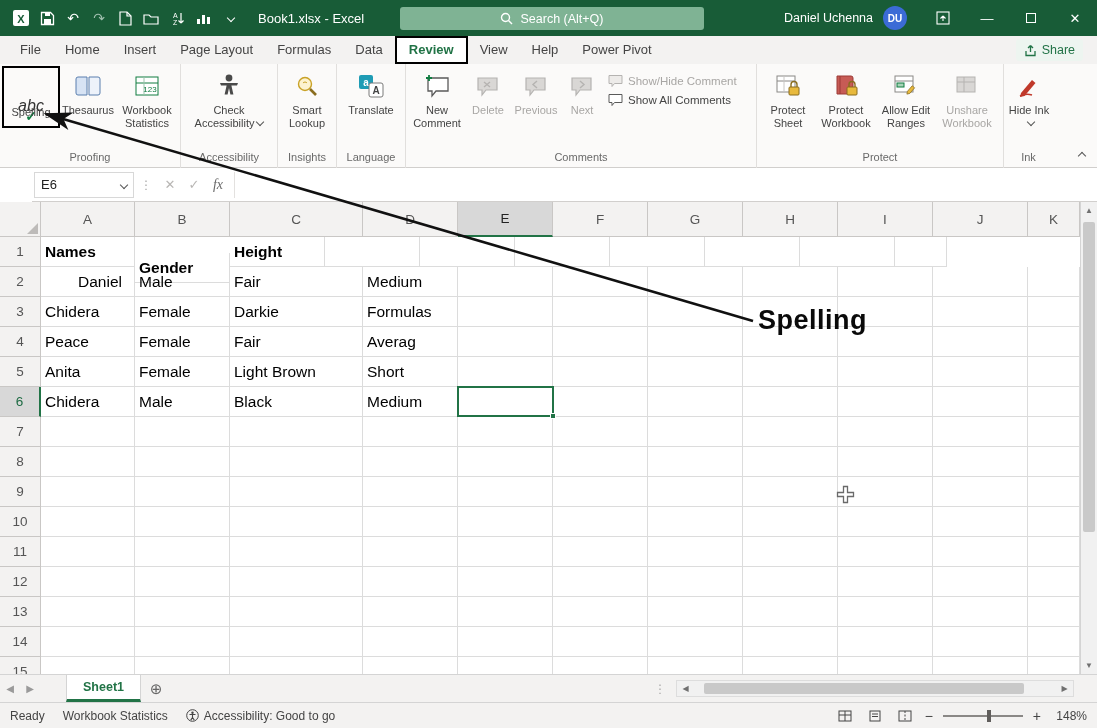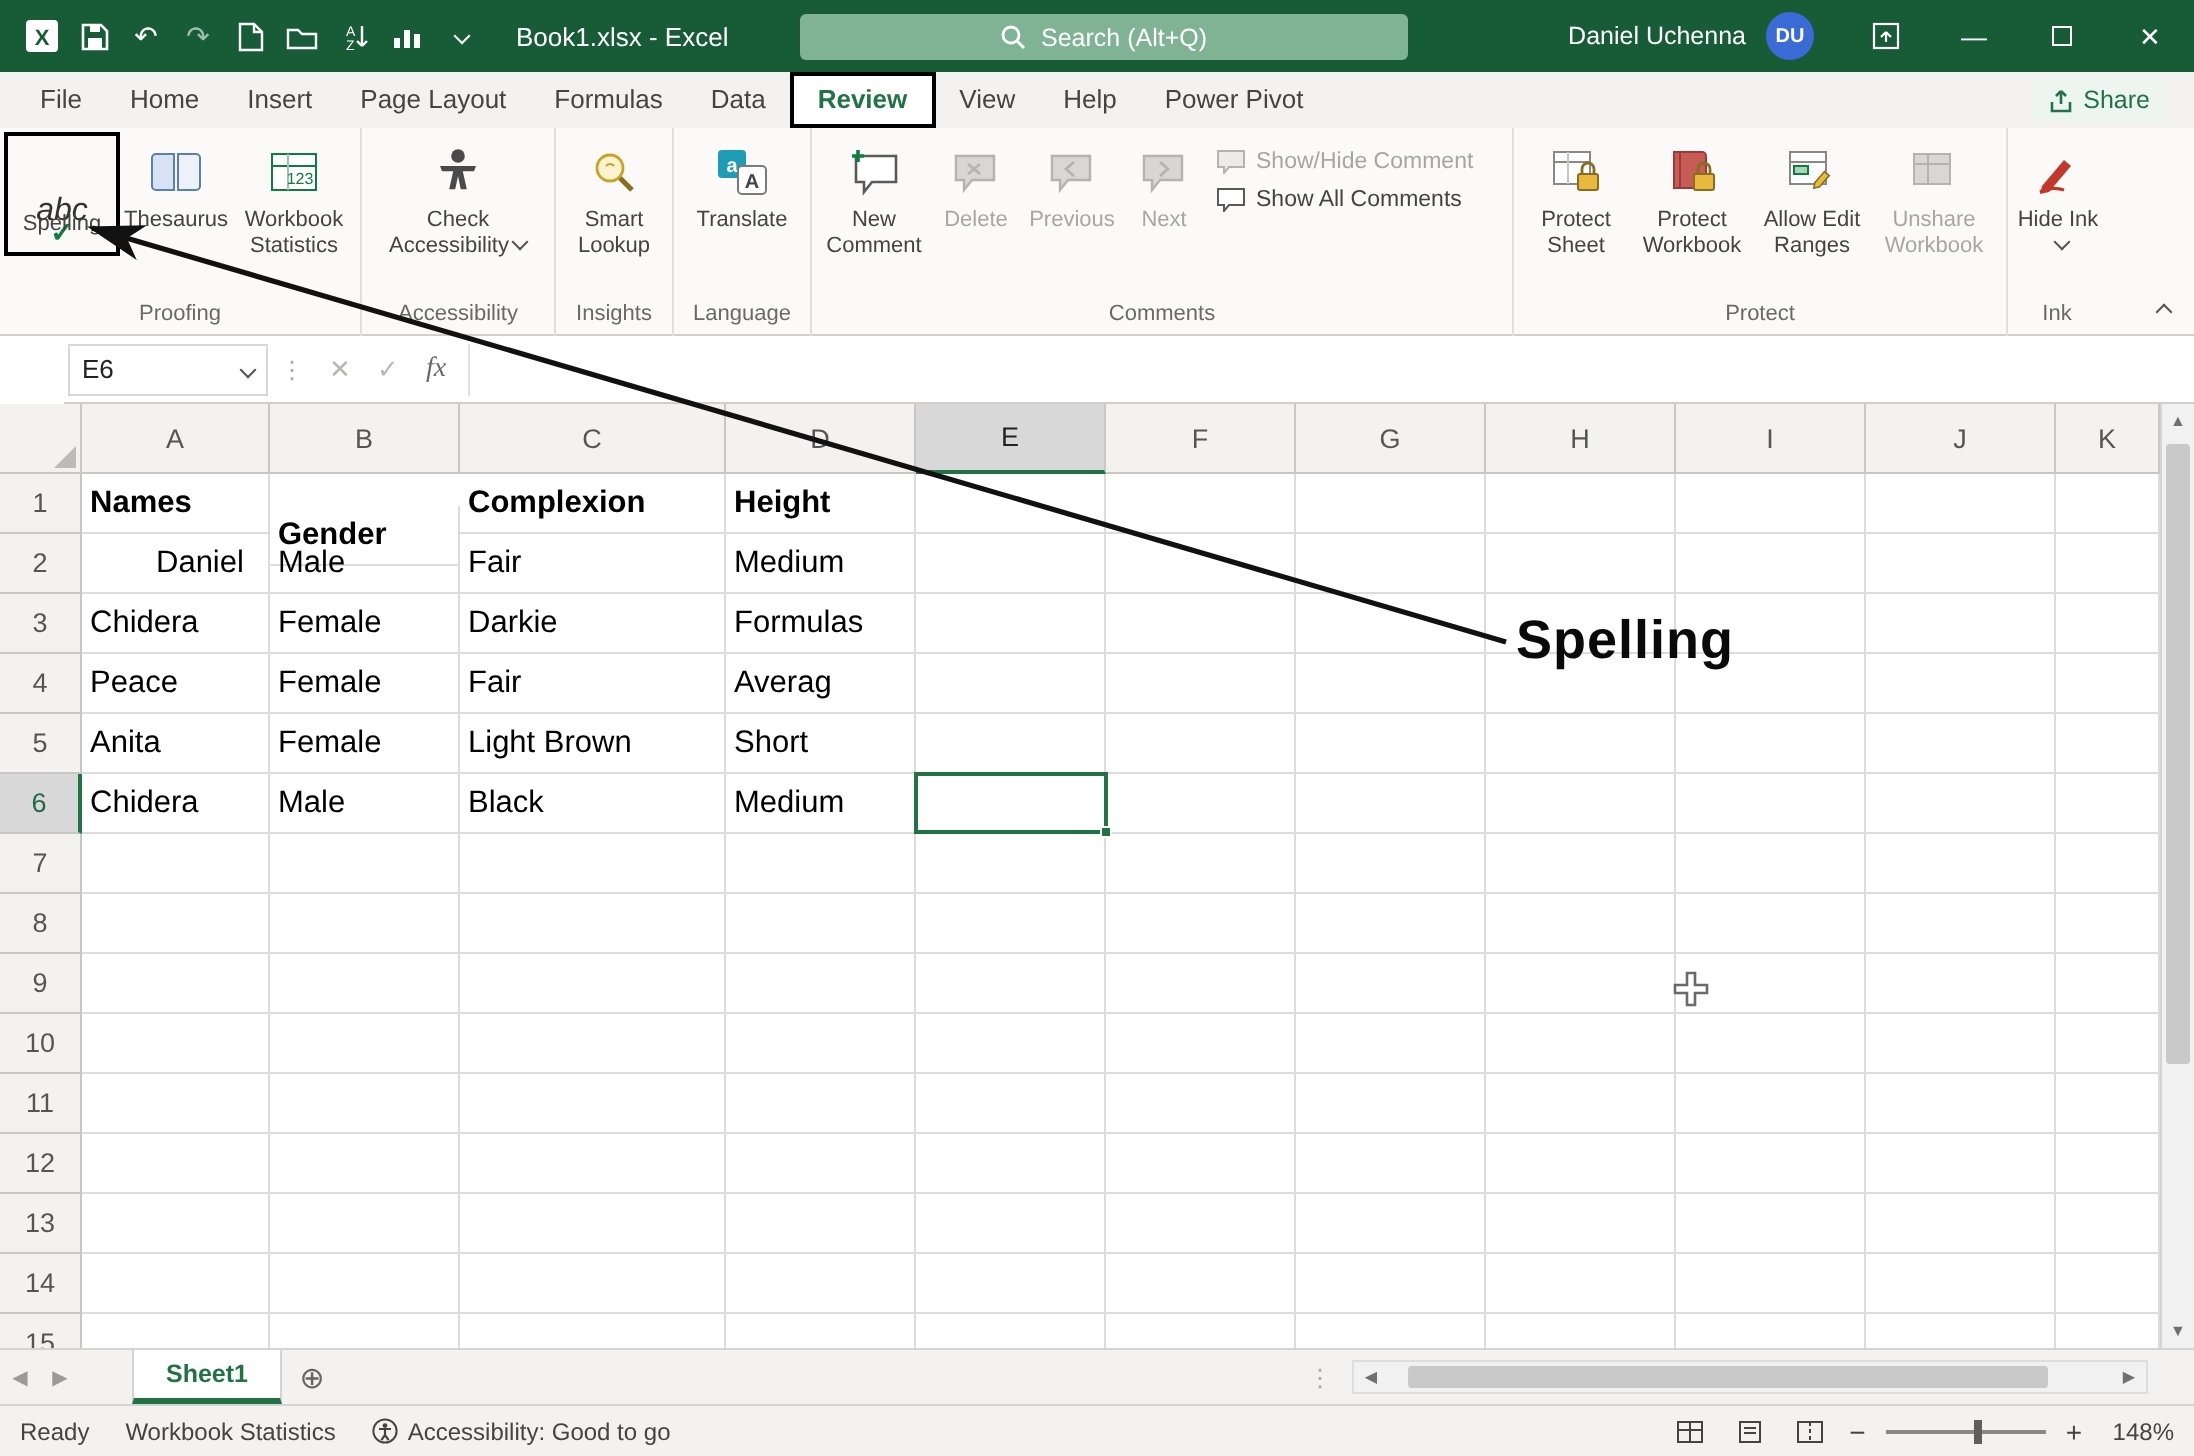--- a/index.html
+++ b/index.html
@@ -434,21 +434,20 @@
       <div class="colhead" style="width: 95px;">H</div>
       <div class="colhead" style="width: 95px;">I</div>
       <div class="colhead" style="width: 95px;">J</div>
       <div class="colhead" style="width: 52px;">K</div>
     </div>
   <div>
       <div class="grow">
         <div class="rowhead">1</div>
         <div class="cell bold" style="width: 94px;">Names</div>
         <div class="cell bold" style="width: 95px; margin-top: 16px;">Gender</div>
-        <div class="cell bold" style="width: 133px;">Complexion</div>
         <div class="cell bold" style="width: 95px;">Height</div>
         <div class="cell bold" style="width: 95px;"></div>
         <div class="cell bold" style="width: 95px;"></div>
         <div class="cell bold" style="width: 95px;"></div>
         <div class="cell bold" style="width: 95px;"></div>
         <div class="cell bold" style="width: 95px;"></div>
         <div class="cell bold" style="width: 95px;"></div>
         <div class="cell bold" style="width: 52px;"></div>
       </div>
       <div class="grow">

